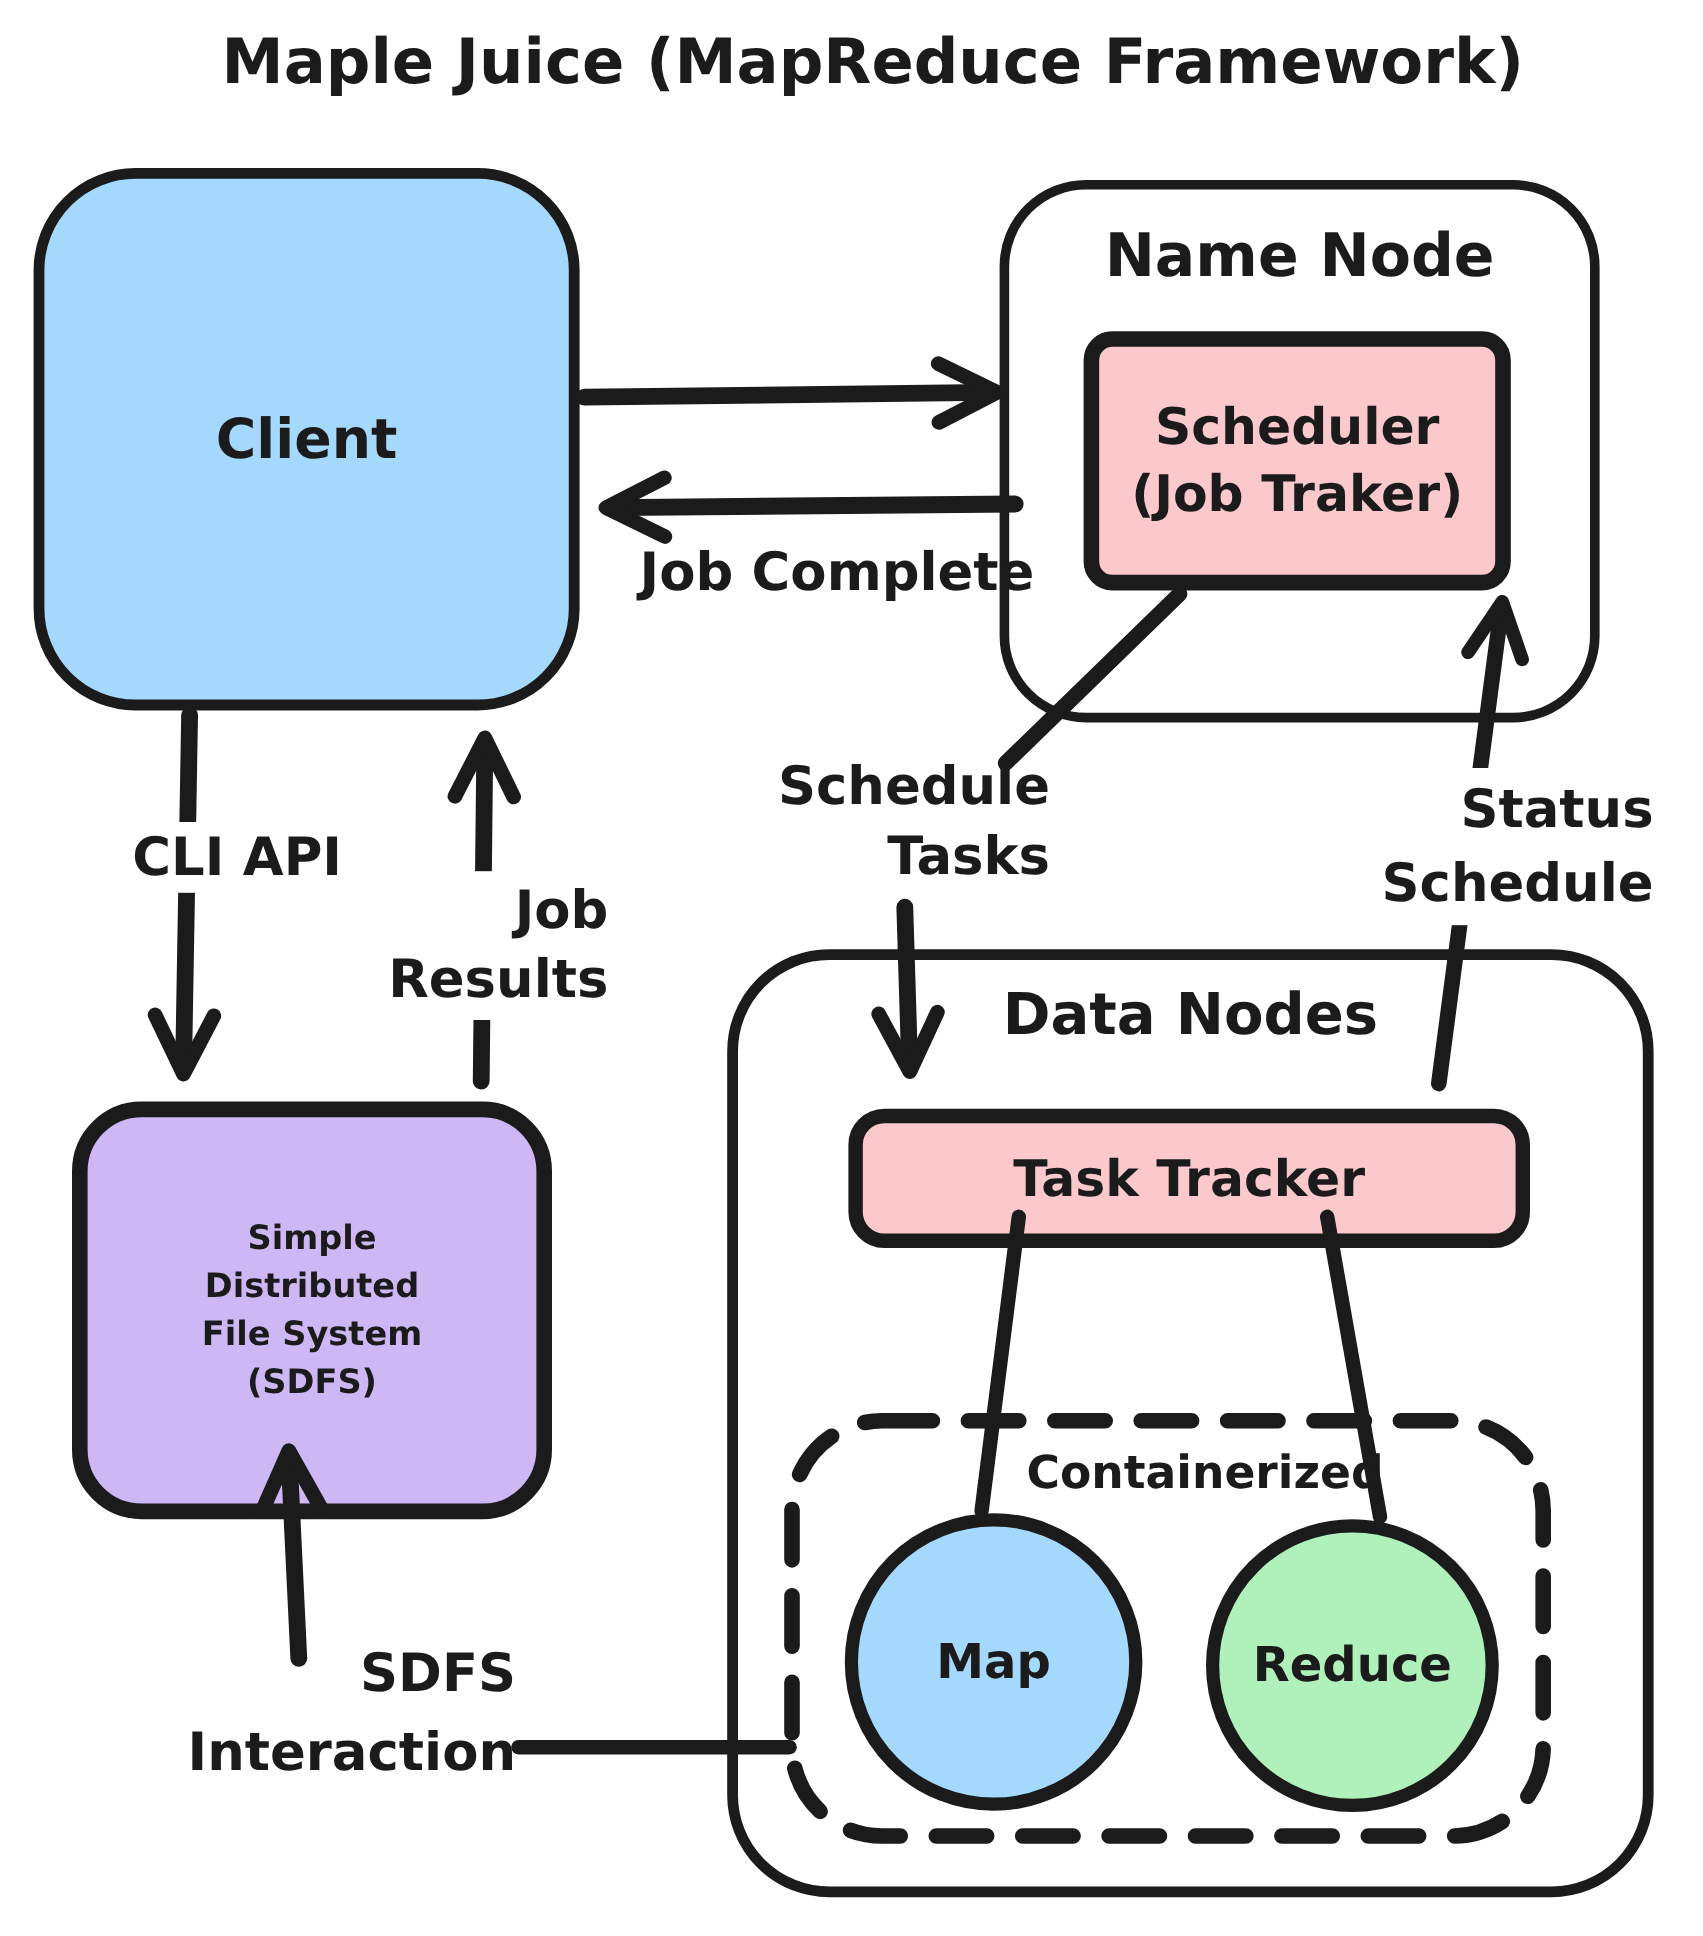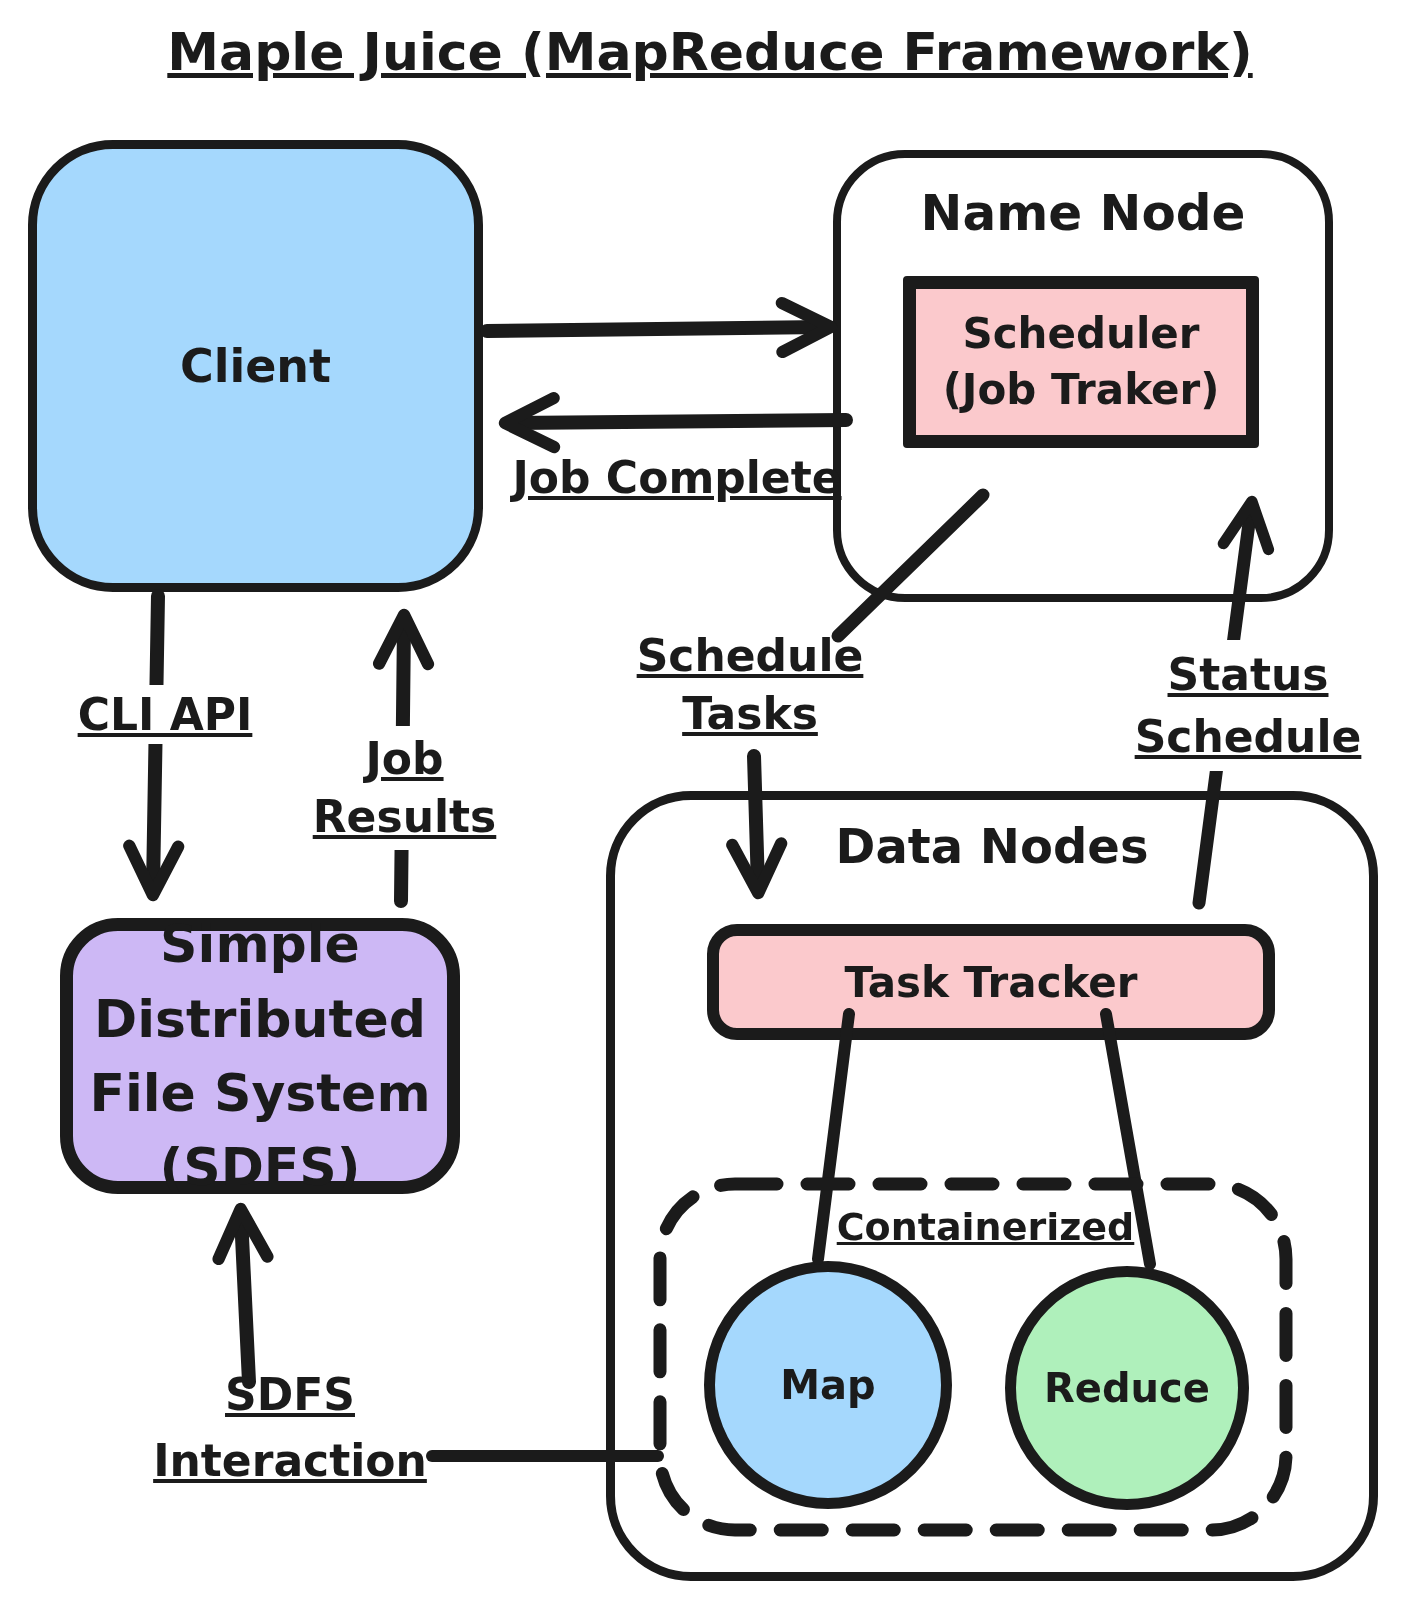--- a/index.html
+++ b/index.html
@@ -16,36 +16,35 @@
     box-sizing:border-box;
     border-style:solid;
     border-color:#1b1b1b;
     display:flex;flex-direction:column;
     align-items:center;justify-content:center;
     text-align:center;
     font-weight:600;
   }
   .client{left:28px;top:140px;width:455px;height:452px;border-width:9px;border-radius:85px;font-size:46px;}
   .name-node{left:833px;top:150px;width:500px;height:452px;border-width:8px;border-radius:72px;justify-content:flex-start;padding-top:26px;font-size:50px;background:#fff;}
-  .scheduler{left:903px;top:276px;width:356px;height:172px;border-width:13px;border-radius:4px;font-size:42px;line-height:1.33;}
-  .sdfs{left:60px;top:918px;width:400px;height:276px;border-width:13px;border-radius:58px;font-size:52px;line-height:1.43;}
+  .scheduler{left:903px;top:276px;width:356px;height:216px;border-width:13px;border-radius:24px;font-size:42px;line-height:1.33;}
+  .sdfs{left:60px;top:918px;width:400px;height:348px;border-width:13px;border-radius:58px;font-size:28px;line-height:1.43;}
   .data-nodes{left:606px;top:791px;width:772px;height:790px;border-width:9px;border-radius:85px;justify-content:flex-start;padding-top:18px;font-size:48px;background:#fff;}
   .task-tracker{left:707px;top:901px;width:568px;height:116px;border-width:12px;border-radius:30px;font-size:42px;margin-top:23px;}
   .map-circle{left:704px;top:1261px;width:248px;height:248px;border-width:11px;border-radius:50%;font-size:40px;}
   .reduce-circle{left:1005px;top:1266px;width:244px;height:244px;border-width:11px;border-radius:50%;font-size:40px;}
 
   .lines{position:absolute;left:0;top:0;width:1419px;height:1613px;pointer-events:none;}
   .lines path,.lines rect{fill:none;stroke:#1b1b1b;stroke-linecap:round;stroke-linejoin:round;}
 
   .flabel{
     position:absolute;
-    text-align:center;
+    text-align:right;
     font-weight:600;
     color:#1b1b1b;
-    text-decoration:underline;
   }
   .bgw{background:#ffffff;}
   .title{left:150px;top:22px;width:1120px;font-size:52px;}
   .submit-job-label{left:500px;top:240px;width:320px;font-size:44px;}
   .job-complete-label{left:492px;top:452px;width:370px;font-size:44px;}
   .cli-api-label{left:45px;top:685px;width:240px;font-size:44px;padding:4px 0;}
   .job-results-label{left:302px;top:726px;width:205px;font-size:44px;line-height:1.32;padding:4px 0;}
   .schedule-tasks-label{left:625px;top:627px;width:250px;font-size:44px;line-height:1.32;}
   .status-updates-label{left:1118px;top:640px;width:260px;font-size:44px;line-height:1.4;padding:4px 0;}
   .containerized-label{left:818px;top:1205px;width:335px;font-size:38px;}

